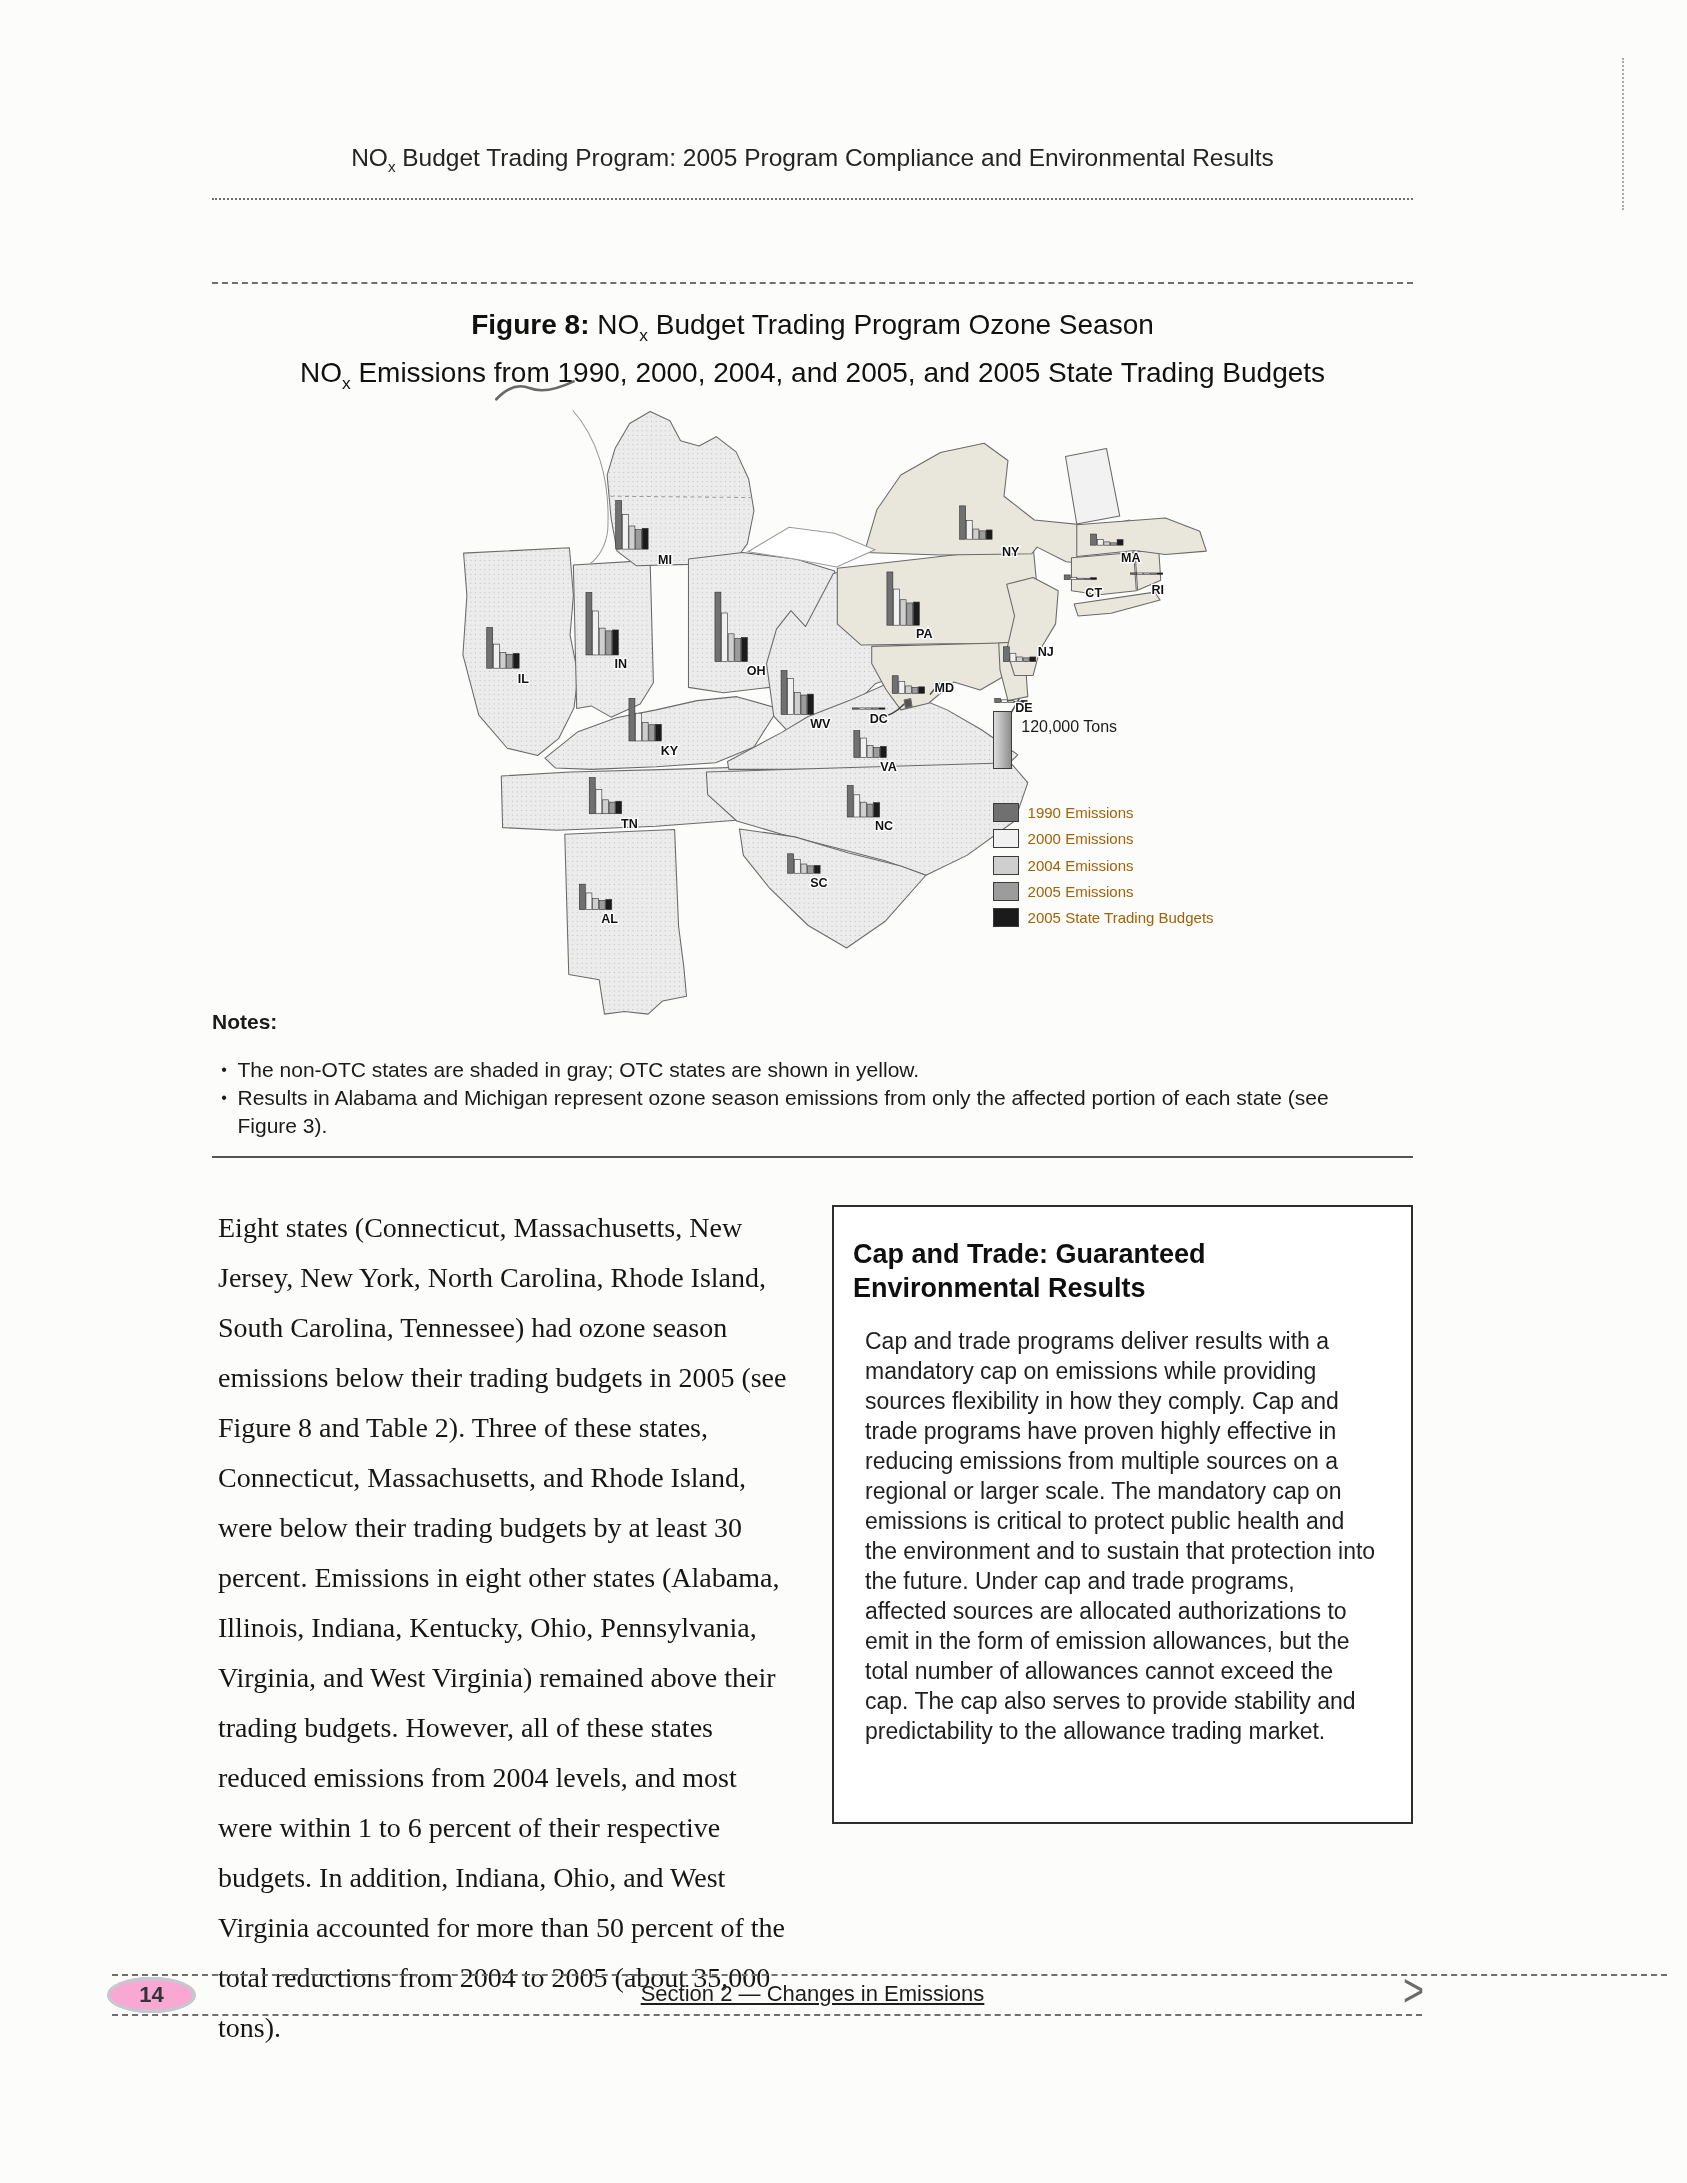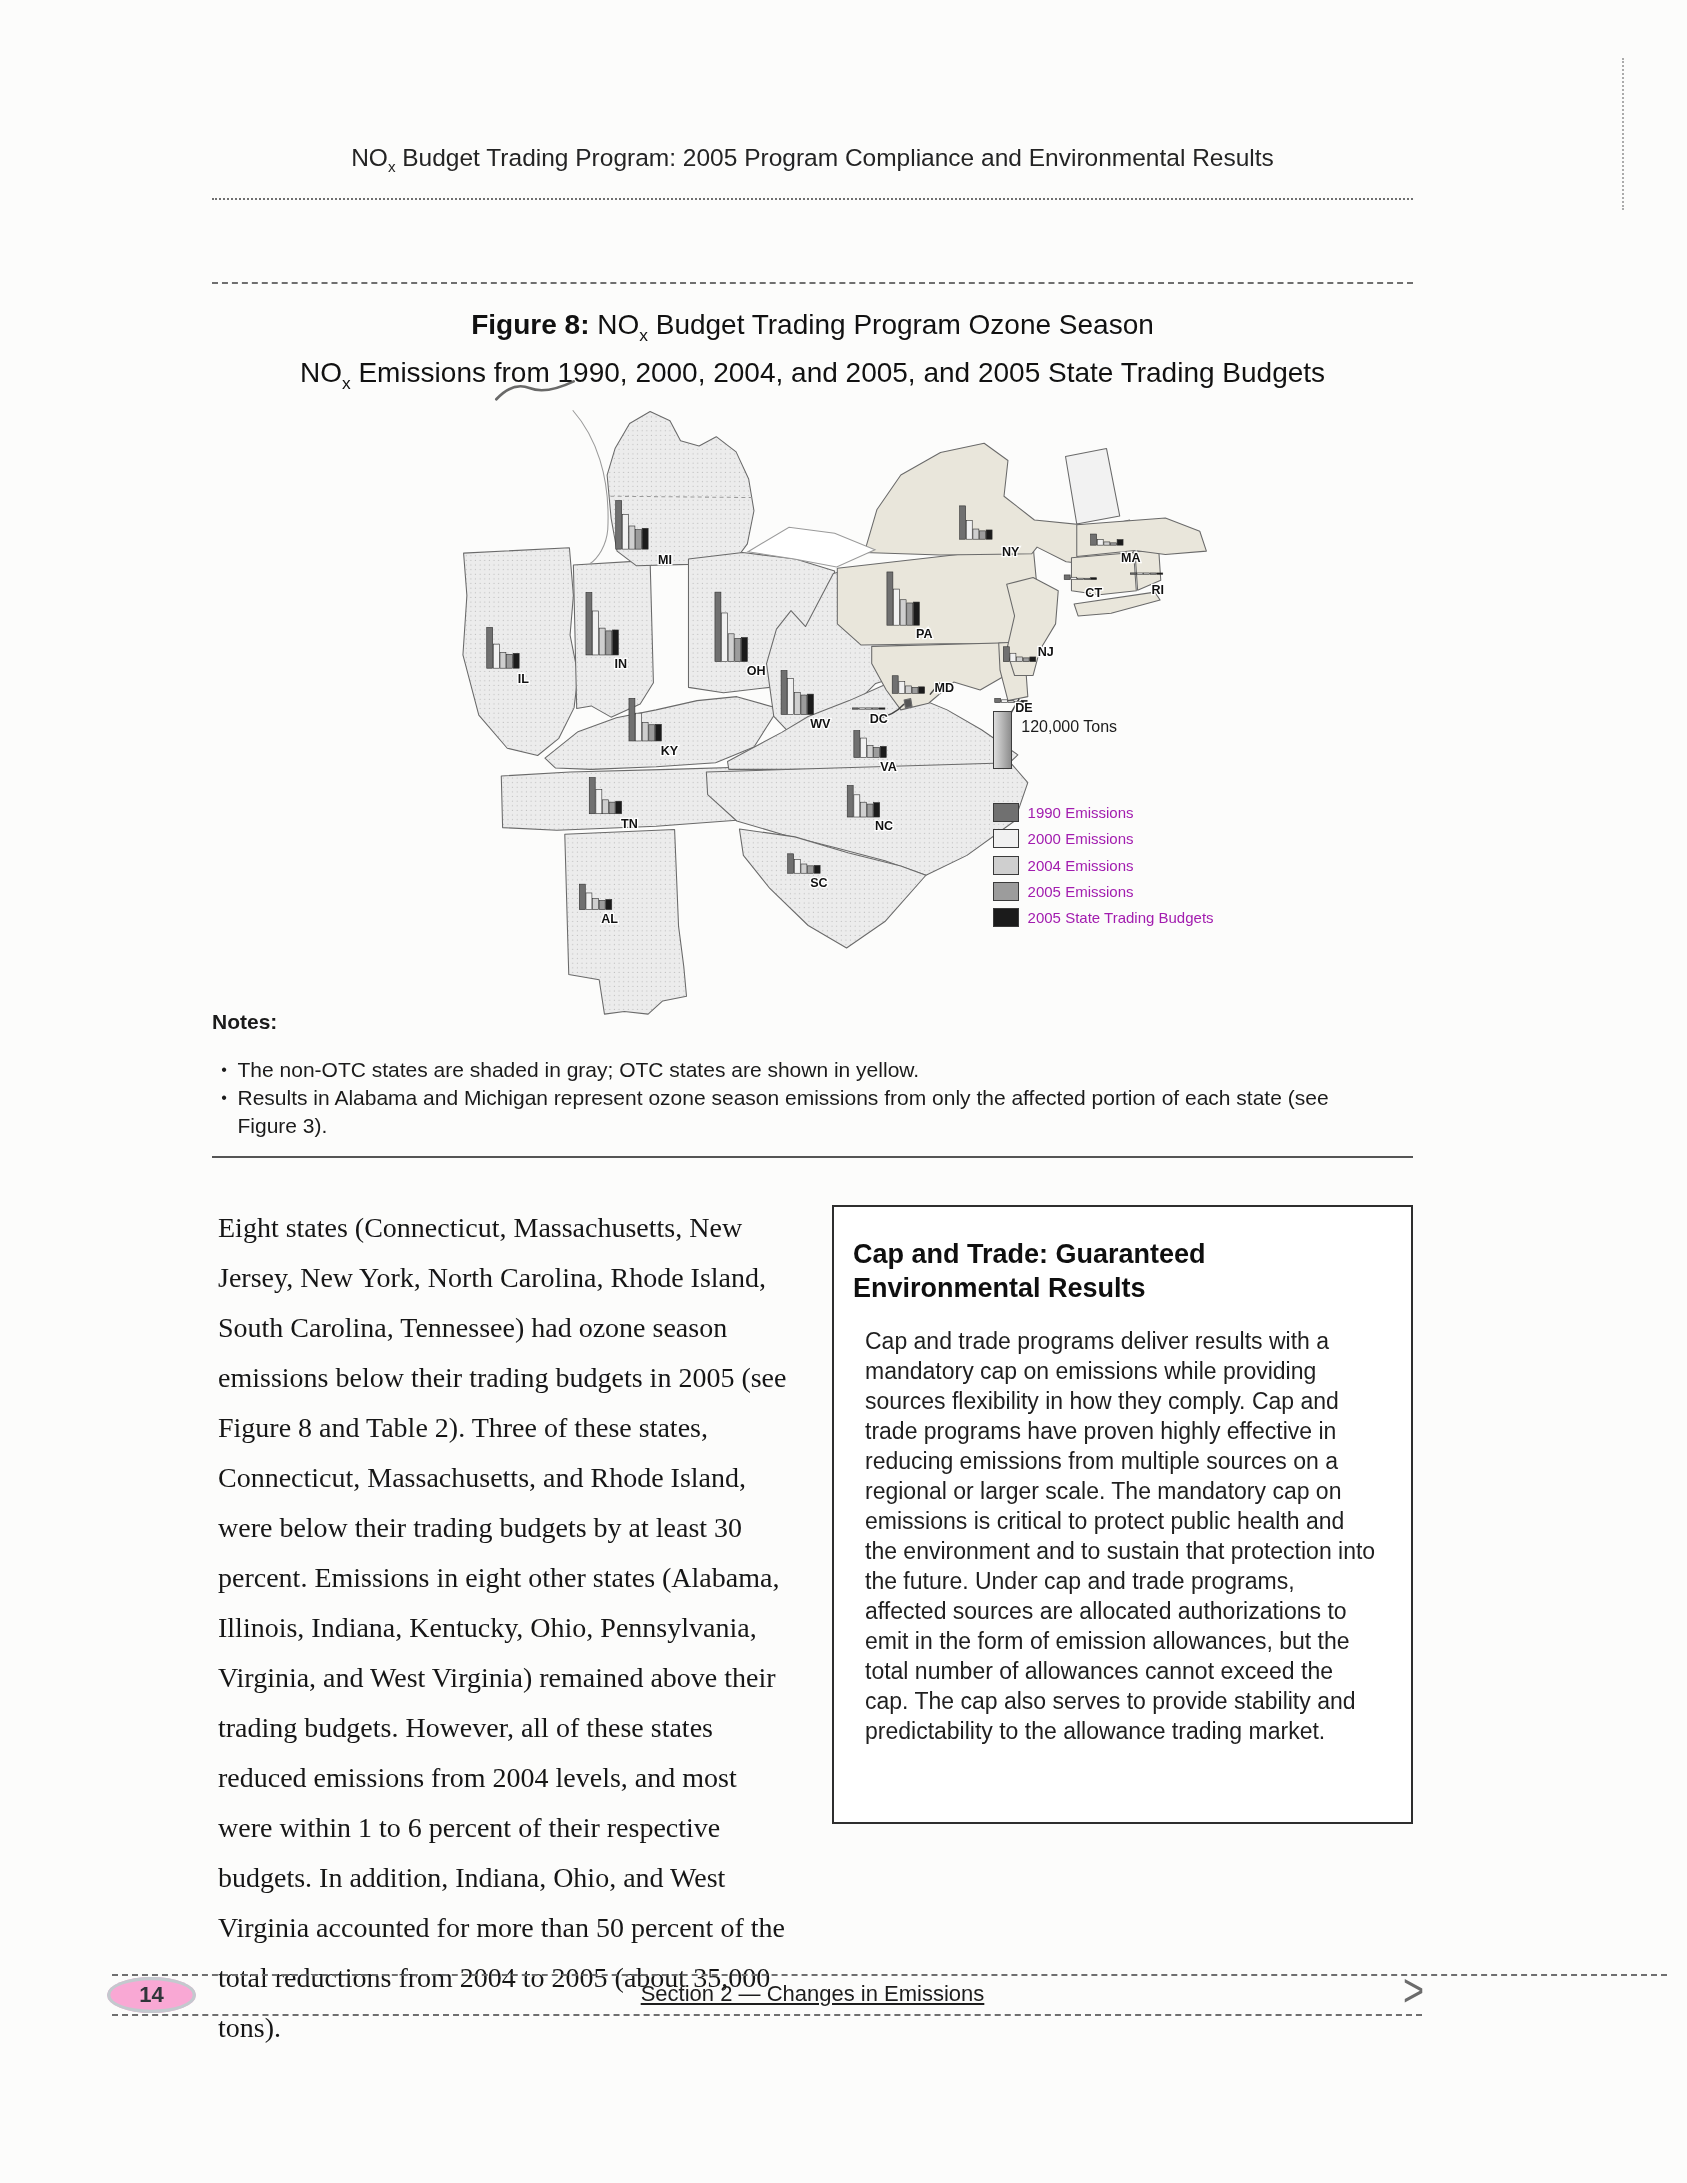--- a/index.html
+++ b/index.html
@@ -18,21 +18,21 @@
   .scan-dots{position:absolute;left:1622px;top:58px;height:152px;border-left:2.6px dotted #ababab;}
   .map-wrap{position:absolute;left:437px;top:397px;width:794px;height:635px;}
   #map-svg{position:absolute;left:0;top:0;}
   .state-label{font-family:"Liberation Sans",sans-serif;font-size:19px;font-weight:bold;fill:#111;
                paint-order:stroke;stroke:#ffffff;stroke-width:4px;}
   .legend{position:absolute;left:556px;top:314px;width:238px;}
   .scale-ref{display:flex;align-items:flex-start;gap:9.3px;margin-bottom:34px;}
   .scale-bar{width:17px;height:56px;background:linear-gradient(90deg,#dddddd,#8d8d8d);
              border:1.3px solid #3c3c3c;}
   .scale-label{font-size:16px;margin-top:6.6px;color:#1b1b1b;}
-  .legend-item{display:flex;align-items:center;gap:8.6px;margin-bottom:7.3px;font-size:15px;color:#a21caf;}
+  .legend-item{display:flex;align-items:center;gap:8.6px;margin-bottom:7.3px;font-size:15px;color:#a16207;}
   .sw{width:24px;height:17px;border:1.3px solid #3a3a3a;flex:0 0 auto;}
   .notes{position:absolute;left:212px;top:1008px;width:1178px;font-size:21px;line-height:28px;color:#1b1b1b;}
   .notes-label{font-weight:bold;margin-bottom:20px;}
   .note-row{display:flex;gap:10.6px;padding-left:9.3px;}
   .blt{font-size:16px;line-height:28px;}
   .source-row{margin-top:5.3px;}
   .source-row b{margin-right:6.6px;}
   .body-col{position:absolute;left:218px;top:1203px;width:577px;
             font-family:"Liberation Serif",serif;font-size:28px;line-height:50px;color:#161616;}
   .sidebar{position:absolute;left:832px;top:1205px;width:581px;min-height:619px;

